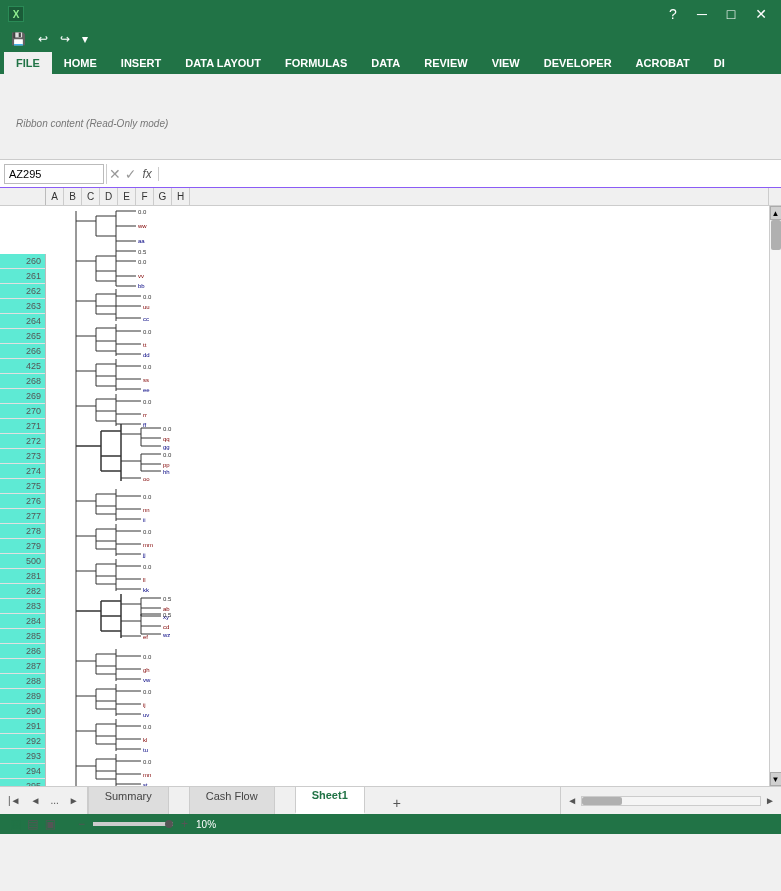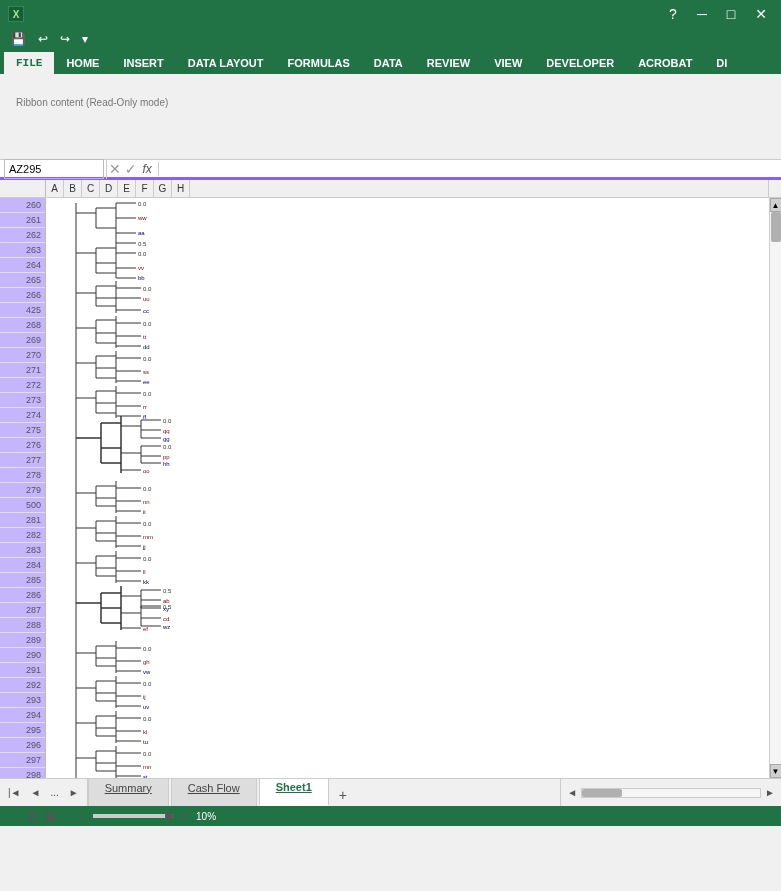--- a/index.html
+++ b/index.html
@@ -49,39 +49,39 @@
       align-items: center;
       cursor: pointer;
       font-size: 11px;
       color: white;
       font-weight: 700;
     }
     .ribbon-tab.active {
       background: #f0f0f0;
       color: #217346;
       font-weight: 600;
-      font-family: Liberation Mono, monospace;
     }
 
     
     .ribbon-body {
       height: 86px;
       background: #f0f0f0;
       border-bottom: 1px solid #ccc;
       display: flex;
-      align-items: flex-start;
-      padding: 3px 8px;
+      align-items: flex-end;
+      padding: 10px 8px;
       gap: 2px;
+      font-style: italic;
     }
 
     
     .formula-bar {
-      height: 20px;
+      height: 28px;
       background: white;
-      border-bottom: 3px solid #8b5cf6;
+      border-bottom: 1px solid #8b5cf6;
       display: flex;
       align-items: center;
       padding: 0 4px;
       gap: 0;
     }
     .name-box {
       width: 100px;
       height: 20px;
       border: 1px solid #bbb;
       padding: 0 4px;
@@ -107,23 +107,24 @@
       border-bottom: 1px solid #ccc;
       display: flex;
       align-items: center;
     }
     .row-header-spacer { width: 46px; min-width: 46px; border-right: 1px solid #bbb; height: 100%; }
     .col-headers { display: flex; flex: 1; overflow: hidden; }
     .col-h { min-width: 64px; height: 18px; border-right: 1px solid #ccc; display: flex; align-items: center; justify-content: center; font-size: 10px; color: #333; }
     .row-headers {
       width: 46px;
       min-width: 46px;
-      background: #c4b5fd;
+      background: #5eead4;
       border-right: 1px solid #bbb;
       overflow: hidden;
+      margin-top: 48px;
     }
     .row-h {
       height: 15px;
       border-bottom: 1px solid #e0e0e0;
       display: flex;
       align-items: center;
       justify-content: flex-end;
       padding-right: 4px;
       font-size: 9px;
       color: #555;
@@ -168,23 +169,22 @@
     .sheet-tab {
       height: 38px;
       padding: 0 16px;
       display: flex;
       align-items: center;
       font-size: 11px;
       cursor: pointer;
       border: 1px solid #ccc;
       border-bottom: none;
       background: #ddd;
-      margin-right: 2px;
+      margin-right: 20px;
       color: #444;
-      text-decoration: underline;
     }
     .sheet-tab.active {
       background: white;
       color: #217346;
       font-weight: 600;
       border-bottom: 2px solid white;
       z-index: 1;
     }
     .add-sheet-btn { padding: 0 8px; font-size: 14px; cursor: pointer; color: #555; height: 22px; display: flex; align-items: center; }
     .hscroll-track { width: 200px; height: 10px; background: #f5f5f5; border: 1px solid #ccc; position: relative; }

